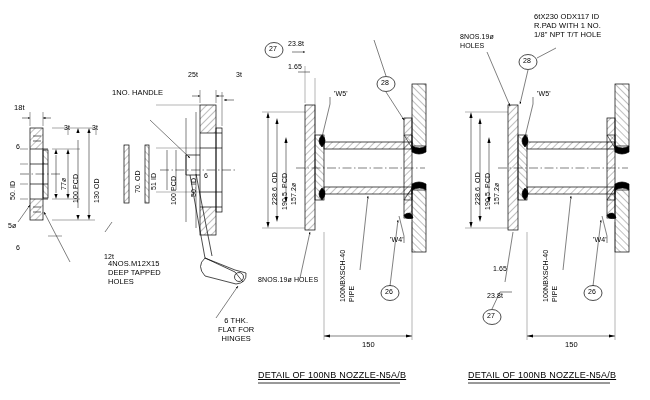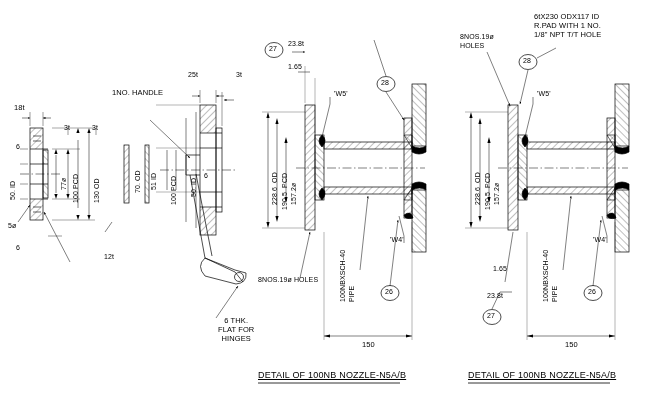--- a/index.html
+++ b/index.html
@@ -276,20 +276,23 @@
 <div class="lbl sm" style="left:16px;top:143px;">6</div>
 <div class="lbl sm" style="left:16px;top:244px;">6</div>
 <div class="lbl sm" style="left:64px;top:124px;">3t</div>
 <div class="lbl sm" style="left:92px;top:124px;">3t</div>
 <div class="lbl sm" style="left:104px;top:253px;">12t</div>
 <div class="lbl sm rot-vert" style="left:9px;top:200px;">50. ID</div>
 <div class="lbl sm rot-vert" style="left:60px;top:190px;">77ø</div>
 <div class="lbl sm rot-vert" style="left:72px;top:203px;">100 PCD</div>
 <div class="lbl sm rot-vert" style="left:93px;top:203px;">130 OD</div>
 <div class="lbl sm" style="left:8px;top:222px;">5ø</div>
+<div class="lbl" style="left:108px;top:259px;">4NOS.M12X15
+DEEP TAPPED
+HOLES</div>
 
 <div class="lbl" style="left:112px;top:88px;">1NO. HANDLE</div>
 <div class="lbl sm" style="left:188px;top:71px;">25t</div>
 <div class="lbl sm" style="left:236px;top:71px;">3t</div>
 <div class="lbl sm rot-vert" style="left:134px;top:193px;">70. OD</div>
 <div class="lbl sm rot-vert" style="left:150px;top:190px;">51 ID</div>
 <div class="lbl sm rot-vert" style="left:170px;top:205px;">100 PCD</div>
 <div class="lbl sm rot-vert" style="left:190px;top:197px;">50. ID</div>
 <div class="lbl sm" style="left:204px;top:172px;">6</div>
 <div class="lbl" style="left:218px;top:316px;text-align:center;">6 THK.

